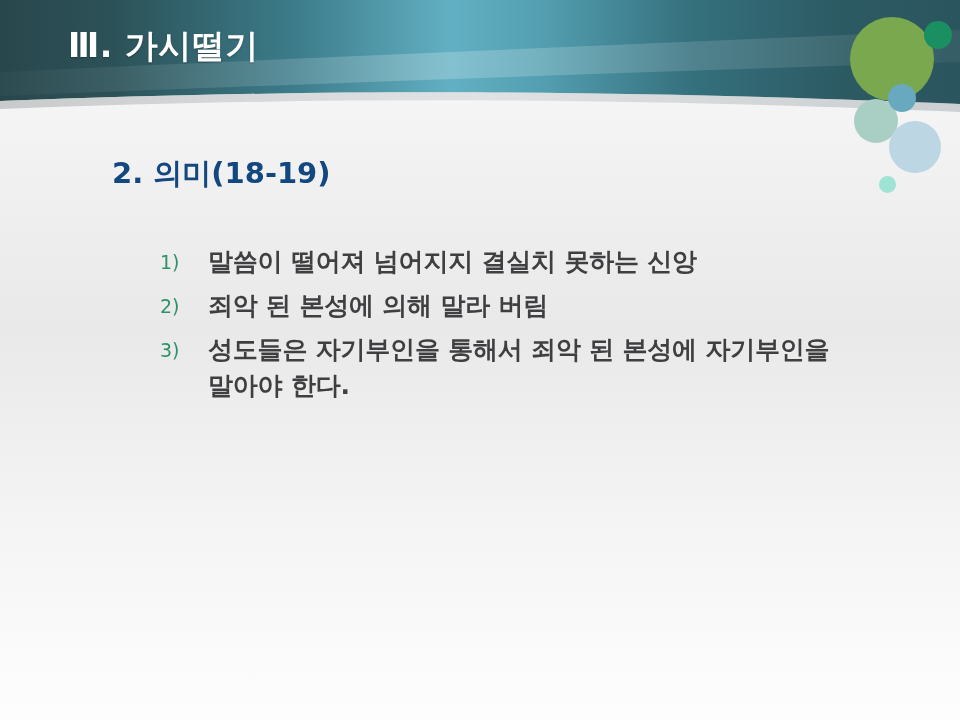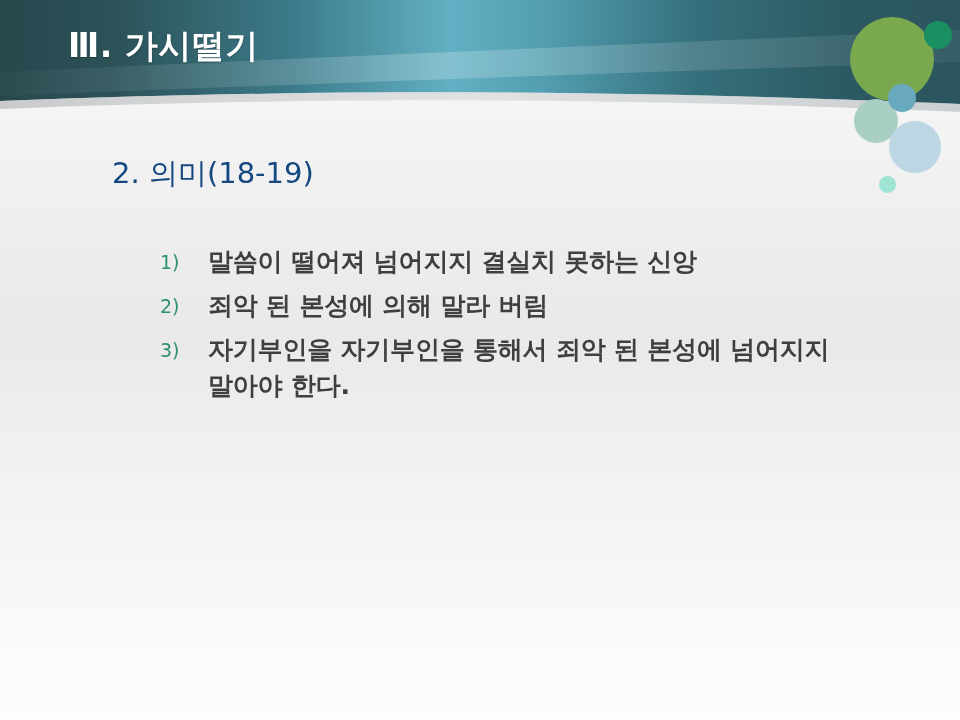--- a/index.html
+++ b/index.html
@@ -113,21 +113,21 @@
     width: 960px;
   }
 
   .section-heading {
     position: absolute;
     left: 112px;
     top: 36px;
     margin: 0;
     color: #12477f;
     font-size: 29px;
-    font-weight: normal;
+    font-weight: bold;
     white-space: nowrap;
   }
 
   .bullet-list {
     position: absolute;
     left: 160px;
     top: 126px;
     width: 700px;
     list-style: none;
     margin: 0;
@@ -210,18 +210,18 @@
       <li class="bullet-item">
         <span class="bullet-marker">1)</span>
         <span class="bullet-text">말씀이 떨어져 넘어지지 결실치 못하는 신앙</span>
       </li>
       <li class="bullet-item">
         <span class="bullet-marker">2)</span>
         <span class="bullet-text">죄악 된 본성에 의해 말라 버림</span>
       </li>
       <li class="bullet-item">
         <span class="bullet-marker">3)</span>
-        <span class="bullet-text">자기부인을 자기부인을 통해서 죄악 된 본성에 넘어지지 말아야 한다.</span>
+        <span class="bullet-text">성도들은 자기부인을 통해서 죄악 된 본성에 자기부인을 말아야 한다.</span>
       </li>
     </ul>
 
   </div>
 </div>
 
 </body></html>

